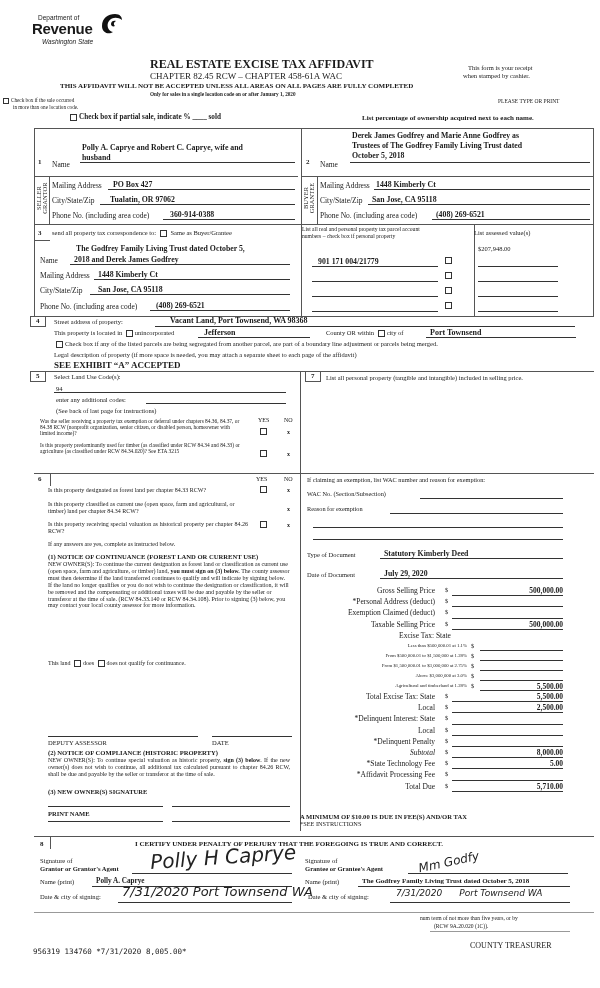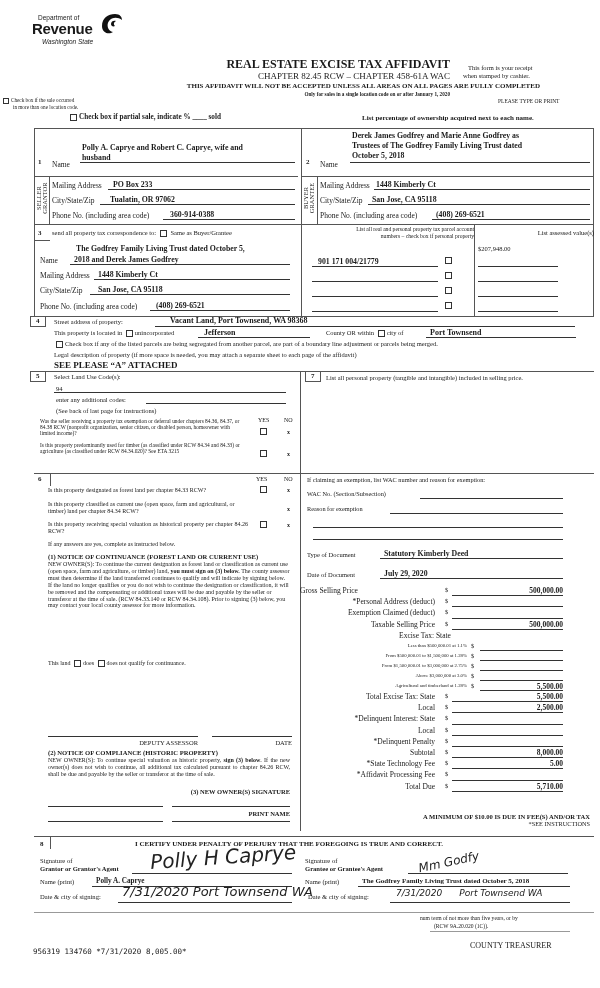--- a/index.html
+++ b/index.html
@@ -9,21 +9,21 @@
 .b{font-weight:bold}
 .ul{position:absolute;border-bottom:0.8px solid #333}
 .cb{display:inline-block;width:7px;height:7px;border:0.8px solid #333;vertical-align:middle;margin:0 2px}
 .sm{font-size:6.5px}
 .xs{font-size:5px}
 .logo-rev{font-family:"Liberation Sans",sans-serif}
 .vline{position:absolute;border-left:0.8px solid #555}
 .hline{position:absolute;border-top:0.8px solid #555}
 .box{position:absolute;border:0.8px solid #555}
 .num{position:absolute;font-size:7px;font-weight:bold}
-.c{text-align:right}
+.c{text-align:left}
 .sig{font-family:"DejaVu Sans",sans-serif;font-style:italic;color:#222}
 </style>
 </head>
 <body>
 
 <div class="abs" style="left:32px;top:12px;width:95px;height:48px;">
   <div class="logo-rev" style="position:absolute;left:6px;top:2px;font-size:6.5px;">Department of</div>
   <div class="logo-rev b" style="position:absolute;left:0;top:8px;font-size:15px;letter-spacing:-0.3px;">Revenue</div>
   <div class="logo-rev" style="position:absolute;left:10px;top:26px;font-size:6.5px;font-style:italic;">Washington State</div>
   <svg style="position:absolute;left:62px;top:0;" width="30" height="28" viewBox="0 0 30 28">
@@ -64,21 +64,21 @@
   <div style="position:absolute;left:-14px;top:16px;transform:rotate(-90deg);font-size:6.5px;line-height:6px;text-align:center;width:44px;">
     <span>SELLER</span><br><span>GRANTOR</span>
   </div>
 </div>
 <div class="abs" style="left:52px;top:160px;">Name</div>
 <div class="abs b" style="left:82px;top:143px;font-size:7.8px;">Polly A. Caprye and Robert C. Caprye, wife and</div>
 <div class="abs b" style="left:82px;top:153px;font-size:7.8px;">husband</div>
 <div class="ul" style="left:80px;top:162px;width:215px;"></div>
 
 <div class="abs" style="left:52px;top:181px;">Mailing Address</div>
-<div class="abs b" style="left:113px;top:180px;font-size:7.8px;">PO Box 233</div>
+<div class="abs b" style="left:113px;top:180px;font-size:7.8px;">PO Box 427</div>
 <div class="ul" style="left:108px;top:189px;width:187px;"></div>
 <div class="abs" style="left:52px;top:196px;">City/State/Zip</div>
 <div class="abs b" style="left:110px;top:195px;font-size:7.8px;">Tualatin, OR 97062</div>
 <div class="ul" style="left:100px;top:204px;width:195px;"></div>
 <div class="abs" style="left:52px;top:211px;">Phone No. (including area code)</div>
 <div class="abs b" style="left:170px;top:210px;font-size:7.8px;">360-914-0388</div>
 <div class="ul" style="left:163px;top:219px;width:132px;"></div>
 
 <div class="num" style="left:306px;top:158px;">2</div>
 <div class="abs" style="left:301px;top:176px;width:16px;height:48px;">
@@ -163,21 +163,21 @@
   <span>County OR  within</span>
   <span class="cb"></span><span>city of</span>
 </div>
 <div class="abs b" style="left:430px;top:328px;font-size:8px;">Port Townsend</div>
 <div class="ul" style="left:426px;top:337px;width:150px;"></div>
 
 <div class="abs sm" style="left:54px;top:340px;">
   <span class="cb"></span><span>Check box if any of the listed parcels are being segregated from another parcel, are part of a boundary line adjustment or parcels being merged.</span>
 </div>
 <div class="abs sm" style="left:54px;top:351px;">Legal description of property (if more space is needed, you may attach a separate sheet to each page of the affidavit)</div>
-<div class="abs b" style="left:54px;top:360px;font-size:9px;">SEE PLEASE “A” ATTACHED</div>
+<div class="abs b" style="left:54px;top:360px;font-size:9px;">SEE EXHIBIT “A” ACCEPTED</div>
 
 <div class="hline" style="left:30px;top:371px;width:564px;"></div>
 <div class="box" style="left:30px;top:371px;width:16px;height:11px;"></div>
 <div class="num" style="left:36px;top:372px;">5</div>
 <div class="vline" style="left:300px;top:371px;height:460px;"></div>
 <div class="box" style="left:305px;top:371px;width:16px;height:11px;"></div>
 <div class="num" style="left:311px;top:372px;">7</div>
 
 <div class="abs sm" style="left:54px;top:373px;">Select Land Use Code(s):</div>
 <div class="abs sm" style="left:56px;top:385px;">94</div>
@@ -246,21 +246,21 @@
 <div class="abs" style="left:307px;top:551px;font-size:6.5px;">Type of Document</div>
 <div class="abs b" style="left:384px;top:549px;font-size:7.8px;">Statutory Kimberly Deed</div>
 <div class="ul" style="left:380px;top:558px;width:183px;"></div>
 <div class="abs" style="left:307px;top:571px;font-size:6.5px;">Date of Document</div>
 <div class="abs b" style="left:384px;top:569px;font-size:7.8px;">July 29, 2020</div>
 <div class="ul" style="left:380px;top:578px;width:183px;"></div>
 
 <div class="abs" style="left:300px;top:586px;width:270px;">
   <div id="tax-rows">
       <div style="position: absolute; left: 0px; top: 0px; width: 270px; height: 11.2px;">
-        <div style="position: absolute; left: 0px; top: 0px; width: 135px; text-align: left; font-size: 7.5px;">Gross Selling Price</div>
+        <div style="position: absolute; left: 0px; top: 0px; width: 135px; text-align: right; font-size: 7.5px;">Gross Selling Price</div>
         <div style="position: absolute; top: 0px; font-size: 6.5px; left: 145px;">$</div>
         <div style="position: absolute; top: 0px; left: 152px; width: 111px; height: 10.2px; border-bottom: 0.8px solid rgb(51, 51, 51); text-align: right; font-weight: bold; font-size: 7.5px;">500,000.00</div>
       </div>
       <div style="position: absolute; left: 0px; top: 11.2px; width: 270px; height: 11.2px;">
         <div style="position: absolute; left: 0px; top: 0px; width: 135px; text-align: right; font-size: 7.5px;">*Personal Address (deduct)</div>
         <div style="position: absolute; top: 0px; font-size: 6.5px; left: 145px;">$</div>
         <div style="position: absolute; top: 0px; left: 152px; width: 111px; height: 10.2px; border-bottom: 0.8px solid rgb(51, 51, 51); text-align: right; font-weight: bold; font-size: 7.5px;"></div>
       </div>
       <div style="position: absolute; left: 0px; top: 22.4px; width: 270px; height: 11.2px;">
         <div style="position: absolute; left: 0px; top: 0px; width: 135px; text-align: right; font-size: 7.5px;">Exemption Claimed (deduct)</div>
@@ -319,21 +319,21 @@
         <div style="position: absolute; left: 0px; top: 0px; width: 135px; text-align: right; font-size: 7.5px;">Local</div>
         <div style="position: absolute; top: 0px; font-size: 6.5px; left: 145px;">$</div>
         <div style="position: absolute; top: 0px; left: 152px; width: 111px; height: 10.2px; border-bottom: 0.8px solid rgb(51, 51, 51); text-align: right; font-weight: bold; font-size: 7.5px;"></div>
       </div>
       <div style="position: absolute; left: 0px; top: 150.8px; width: 270px; height: 11.2px;">
         <div style="position: absolute; left: 0px; top: 0px; width: 135px; text-align: right; font-size: 7.5px;">*Delinquent Penalty</div>
         <div style="position: absolute; top: 0px; font-size: 6.5px; left: 145px;">$</div>
         <div style="position: absolute; top: 0px; left: 152px; width: 111px; height: 10.2px; border-bottom: 0.8px solid rgb(51, 51, 51); text-align: right; font-weight: bold; font-size: 7.5px;"></div>
       </div>
       <div style="position: absolute; left: 0px; top: 162px; width: 270px; height: 11.2px;">
-        <div style="position: absolute; left: 0px; top: 0px; width: 135px; text-align: right; font-size: 7.5px;">Subtotal</div>
+        <div style="position: absolute; left: 0px; top: 0px; width: 135px; text-align: right; font-size: 7.5px; font-style: italic;">Subtotal</div>
         <div style="position: absolute; top: 0px; font-size: 6.5px; left: 145px;">$</div>
         <div style="position: absolute; top: 0px; left: 152px; width: 111px; height: 10.2px; border-bottom: 0.8px solid rgb(51, 51, 51); text-align: right; font-weight: bold; font-size: 7.5px;">8,000.00</div>
       </div>
       <div style="position: absolute; left: 0px; top: 173.2px; width: 270px; height: 11.2px;">
         <div style="position: absolute; left: 0px; top: 0px; width: 135px; text-align: right; font-size: 7.5px;">*State Technology Fee</div>
         <div style="position: absolute; top: 0px; font-size: 6.5px; left: 145px;">$</div>
         <div style="position: absolute; top: 0px; left: 152px; width: 111px; height: 10.2px; border-bottom: 0.8px solid rgb(51, 51, 51); text-align: right; font-weight: bold; font-size: 7.5px;">5.00</div>
       </div>
       <div style="position: absolute; left: 0px; top: 184.4px; width: 270px; height: 11.2px;">
         <div style="position: absolute; left: 0px; top: 0px; width: 135px; text-align: right; font-size: 7.5px;">*Affidavit Processing Fee</div>

